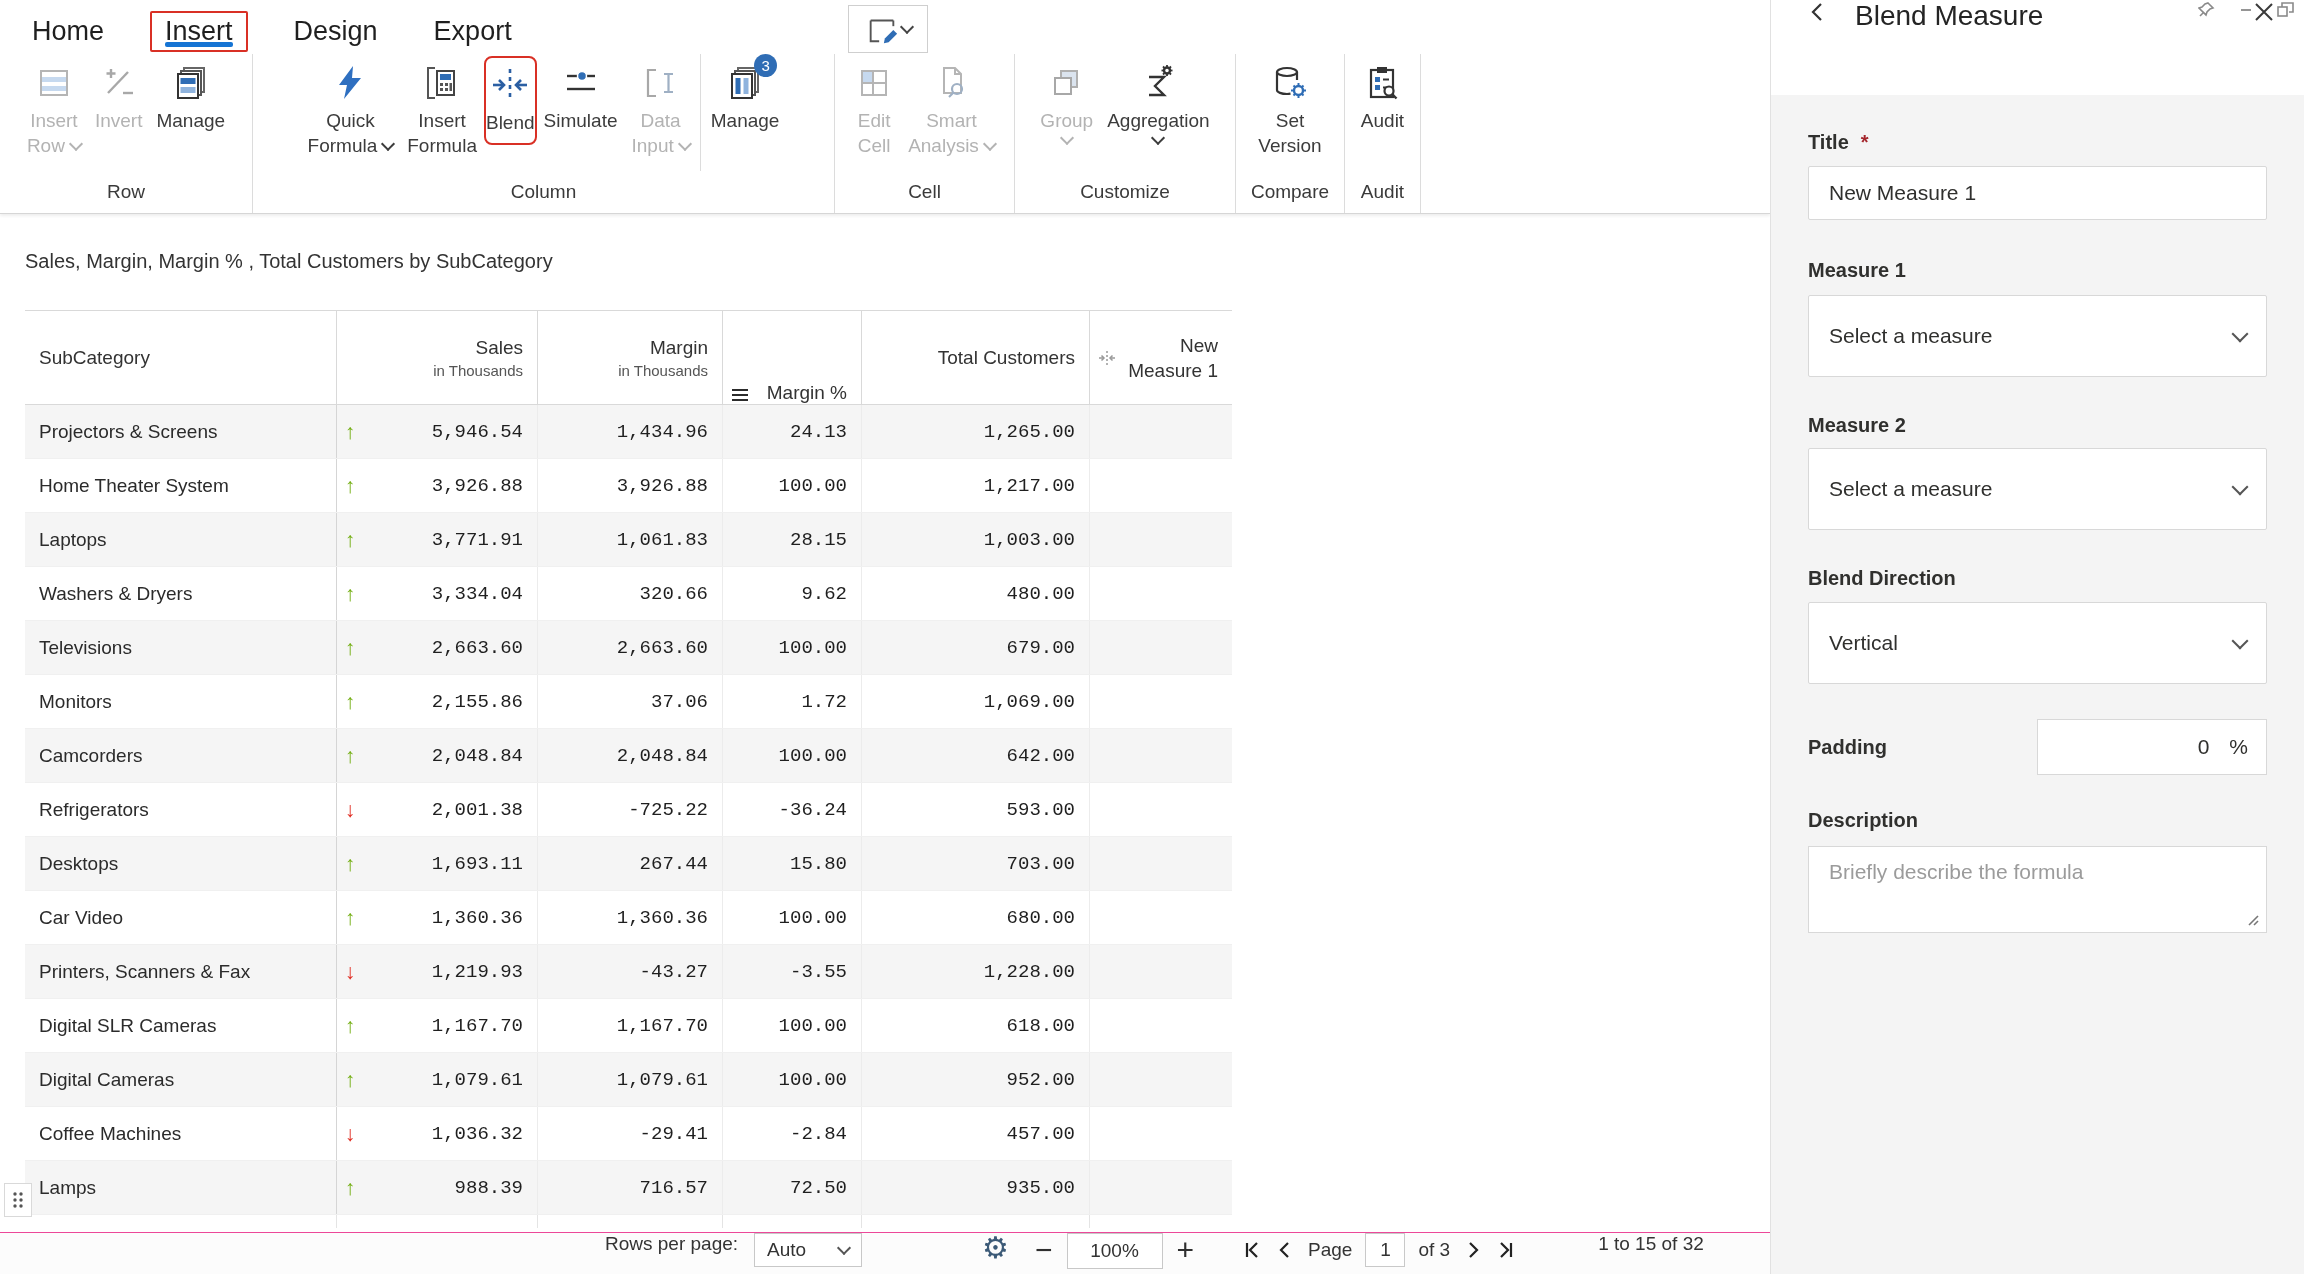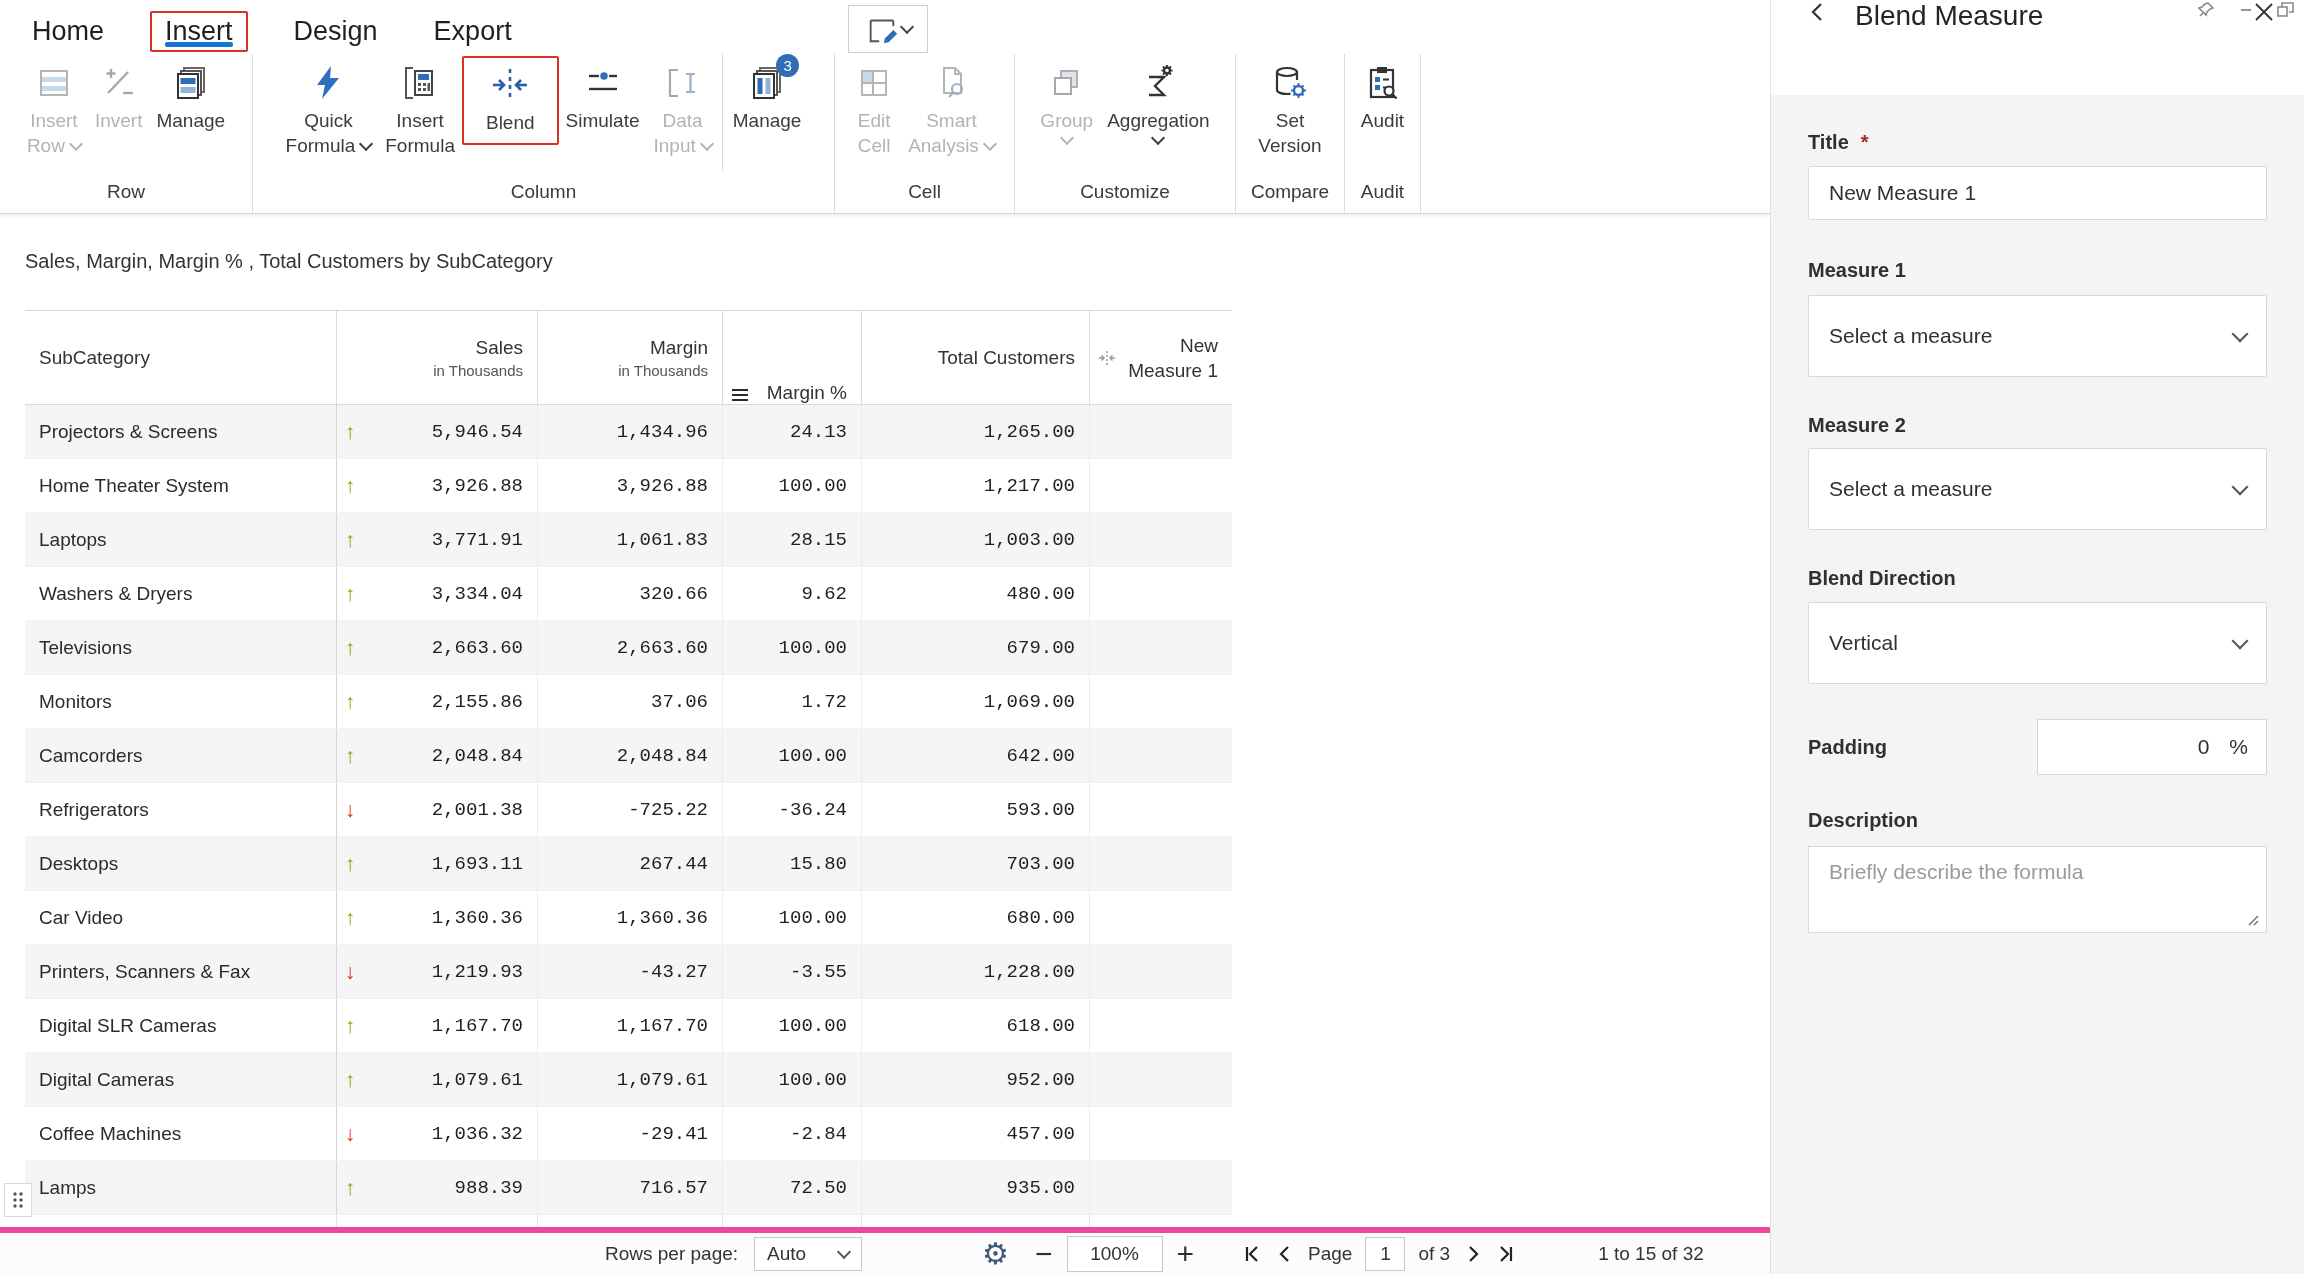--- a/index.html
+++ b/index.html
@@ -16,21 +16,21 @@
   .tab.active{border:2px solid #d93025;border-radius:2px;position:relative;padding:3px 13px;}
   .tab.active .ul{position:absolute;left:13px;right:13px;bottom:3px;height:5px;background:#1574d4;border-radius:2px;}
   .groups{position:absolute;top:54px;left:0;bottom:0;display:flex;align-items:stretch;}
   .rgroup{display:flex;flex-direction:column;border-right:1px solid #dcdcdc;}
   .g-row{width:252px}.g-col{width:581px}.g-cell{width:179px}.g-cust{width:220px}.g-comp{width:108px}.g-audit{width:75px}
   .ritems{flex:1;display:flex;justify-content:center;align-items:flex-start;}
   .rbtn{display:flex;flex-direction:column;align-items:center;padding:4px 7px 0;}
   .rbtn .icn{height:50px;display:flex;align-items:center;justify-content:center;position:relative;}
   .rbtn .l1,.rbtn .l2{font-size:19px;line-height:25px;color:#3c3c3c;white-space:nowrap;display:flex;align-items:center;gap:6px;}
   .rbtn.disabled .l1,.rbtn.disabled .l2{color:#b3b3b3;}
-  .rbtn.hl{border:2px solid #d93025;border-radius:2px;margin-top:2px;padding:2px 22px 8px;text-align:right;}
+  .rbtn.hl{border:2px solid #d93025;border-radius:8px;margin-top:2px;padding:2px 0 8px;text-align:right;}
   .chev{width:8px;height:8px;border-right:2px solid currentColor;border-bottom:2px solid currentColor;
         transform:rotate(45deg);display:inline-block;margin-bottom:4px;}
   .glabel{text-align:center;font-size:19px;color:#3a3a3a;padding:4px 0 10px;}
   .vdiv{width:1px;background:#dcdcdc;align-self:stretch;margin:0 3px 6px;}
   .badge{position:absolute;top:-4px;right:-12px;width:23px;height:23px;border-radius:50%;background:#2f6db5;
          color:#fff;font-size:15px;display:flex;align-items:center;justify-content:center;}
   .layout-btn{position:absolute;top:5px;left:848px;width:78px;height:46px;border:1px solid #cfcfcf;background:#fff;
               display:flex;align-items:center;justify-content:center;gap:3px;}
   
   .rpt-title{position:absolute;top:250px;left:25px;font-size:20px;color:#333;}
@@ -55,22 +55,22 @@
   .td.c0{padding-left:14px;color:#2b2b2b;}
   .num{font-family:Liberation Mono, monospace;color:#1f1f1f;flex:1;text-align:right;padding-right:14px;}
   .trend{width:26px;text-align:center;font-weight:bold;font-size:21px;}
   .trend.up::before{content:"\2191";color:#72ae11;}
   .trend.down::before{content:"\2193";color:#e02b20;}
   .partial{display:flex;height:13px;background:#fff;}
   .partial .td+.td{border-left:1px solid #e4e4e4;}
   .grip{position:absolute;left:4px;top:1183px;width:26px;height:32px;background:#fff;border:1px solid #d9d9d9;
         display:flex;align-items:center;justify-content:center;}
   
-  .statusbar{position:absolute;left:0;bottom:0;width:1770px;height:41px;background:#fcfcfc;border-top:6px solid #ec4899;
-             display:flex;align-items:center;font-size:19px;color:#333;}
+  .statusbar{position:absolute;left:0;bottom:0;width:1770px;height:41px;background:#fcfcfc;border-top:1px solid #ec4899;
+             display:flex;align-items:flex-start;font-size:19px;color:#333;}
   .sel-box{margin-left:16px;width:108px;height:34px;border:1px solid #c8c8c8;background:#fff;display:flex;
            align-items:center;justify-content:space-between;padding:0 12px;box-sizing:border-box;gap:22px;}
   .sel-box .chev{border-color:#555;}
   .gear{margin-left:120px;font-size:30px;color:#3c5a77;line-height:1;}
   .zoomless{margin-left:26px;font-size:30px;color:#2f2f2f;}
   .zoombox{margin-left:14px;width:96px;height:36px;border:1px solid #c8c8c8;background:#fff;display:flex;
            align-items:center;justify-content:center;box-sizing:border-box;}
   .zoommore{margin-left:14px;font-size:30px;color:#2f2f2f;}
   .pager{margin-left:48px;display:flex;align-items:center;gap:13px;}
   .pginput{width:38px;height:32px;border:1px solid #c9c9c9;text-align:center;font-size:19px;font-family:inherit;color:#333;padding:0;}

